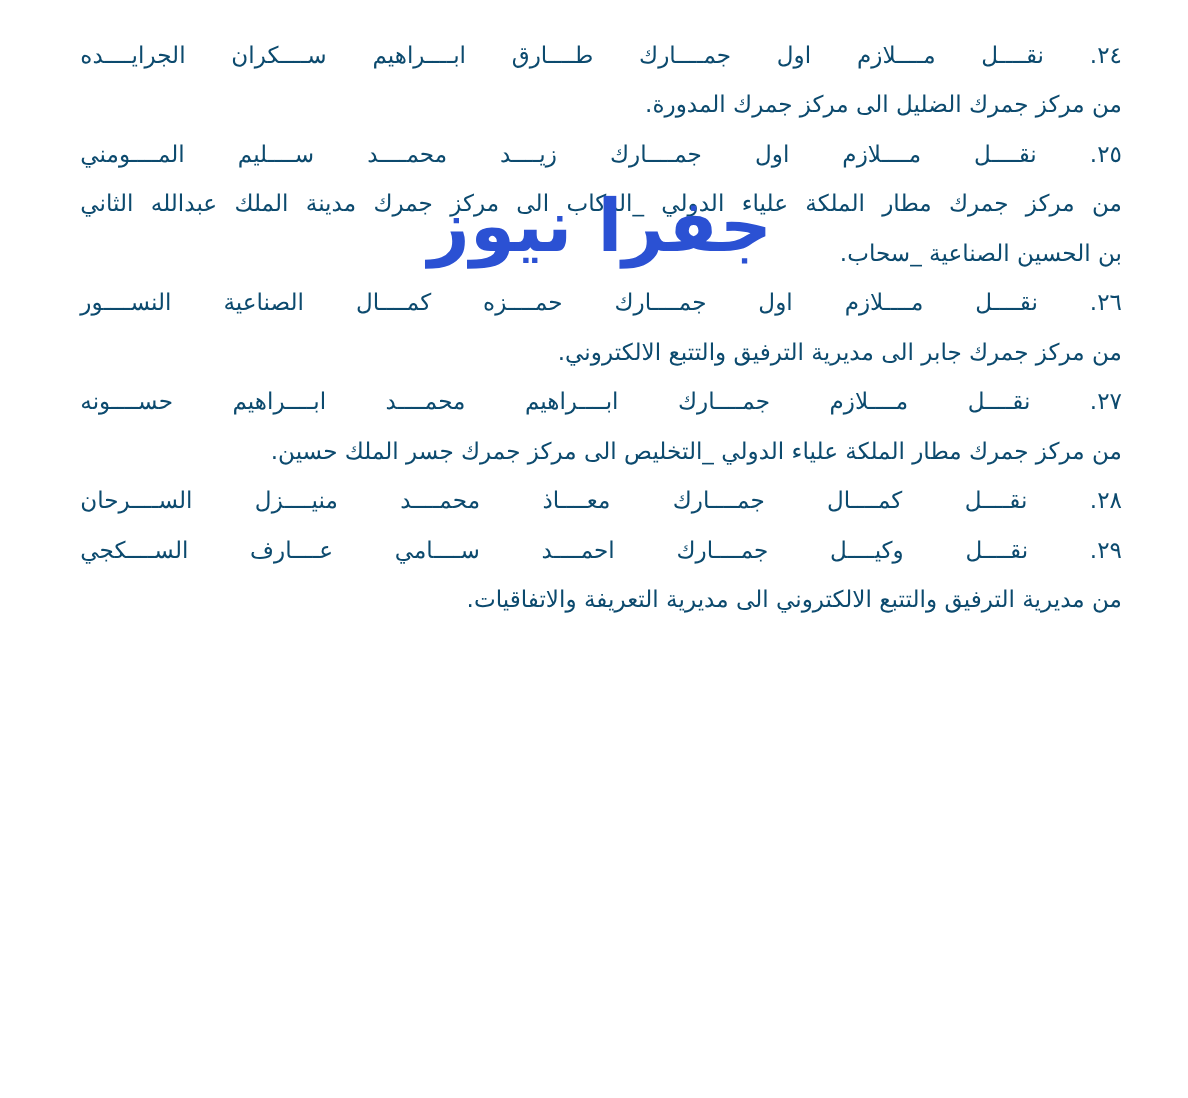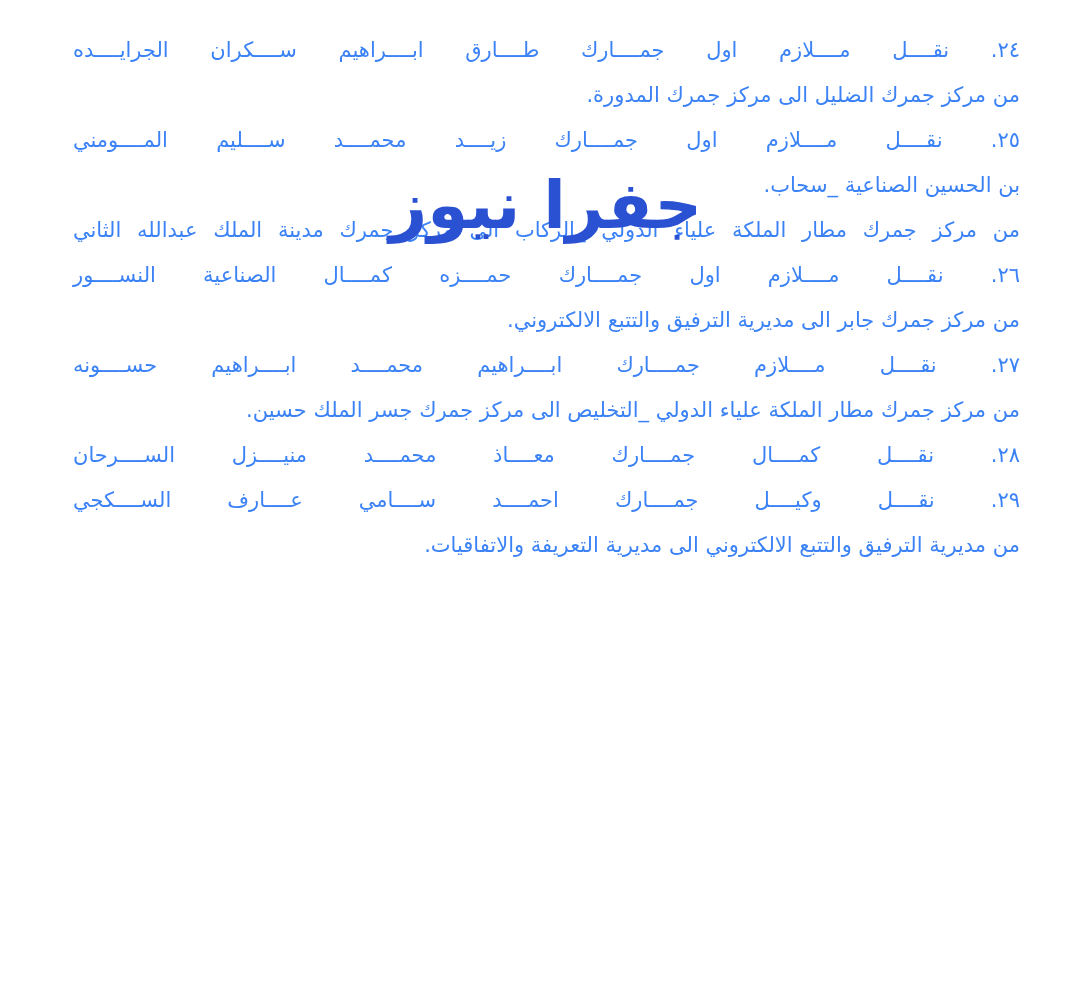--- a/index.html
+++ b/index.html
@@ -53,31 +53,31 @@
     z-index: 5;
   }
 </style>
 </head>
 <body>
 
 <div class="doc">
 
   <div class="wm" style="color: rgb(43, 81, 211);">جفرا نيوز</div>
 
-  <div class="content" style="color: #3b82f6;">
+  <div class="content" style="color: #0c4a6e;">
 
     <div class="item">
       <div class="ln fill"><span class="num">٢٤.</span> <span>نقــــل مــــلازم اول جمــــارك طــــارق ابــــراهيم ســــكران الجرايــــده</span></div>
       <div class="ln last">من مركز جمرك الضليل الى مركز جمرك المدورة.</div>
     </div>
 
     <div class="item">
       <div class="ln fill"><span class="num">٢٥.</span> <span>نقــــل مــــلازم اول جمــــارك زيــــد محمــــد ســــليم المــــومني</span></div>
+      <div class="ln fill">من مركز جمرك مطار الملكة علياء الدولي _الركاب الى مركز جمرك مدينة الملك عبدالله الثاني</div>
       <div class="ln last">بن الحسين الصناعية _سحاب.</div>
-      <div class="ln fill">من مركز جمرك مطار الملكة علياء الدولي _الركاب الى مركز جمرك مدينة الملك عبدالله الثاني</div>
     </div>
 
     <div class="item">
       <div class="ln fill"><span class="num">٢٦.</span> <span>نقــــل مــــلازم اول جمــــارك حمــــزه كمــــال الصناعية النســــور</span></div>
       <div class="ln last">من مركز جمرك جابر الى مديرية الترفيق والتتبع الالكتروني.</div>
     </div>
 
     <div class="item">
       <div class="ln fill"><span class="num">٢٧.</span> <span>نقــــل مــــلازم جمــــارك ابــــراهيم محمــــد ابــــراهيم حســــونه</span></div>
       <div class="ln last">من مركز جمرك مطار الملكة علياء الدولي _التخليص الى مركز جمرك جسر الملك حسين.</div>

